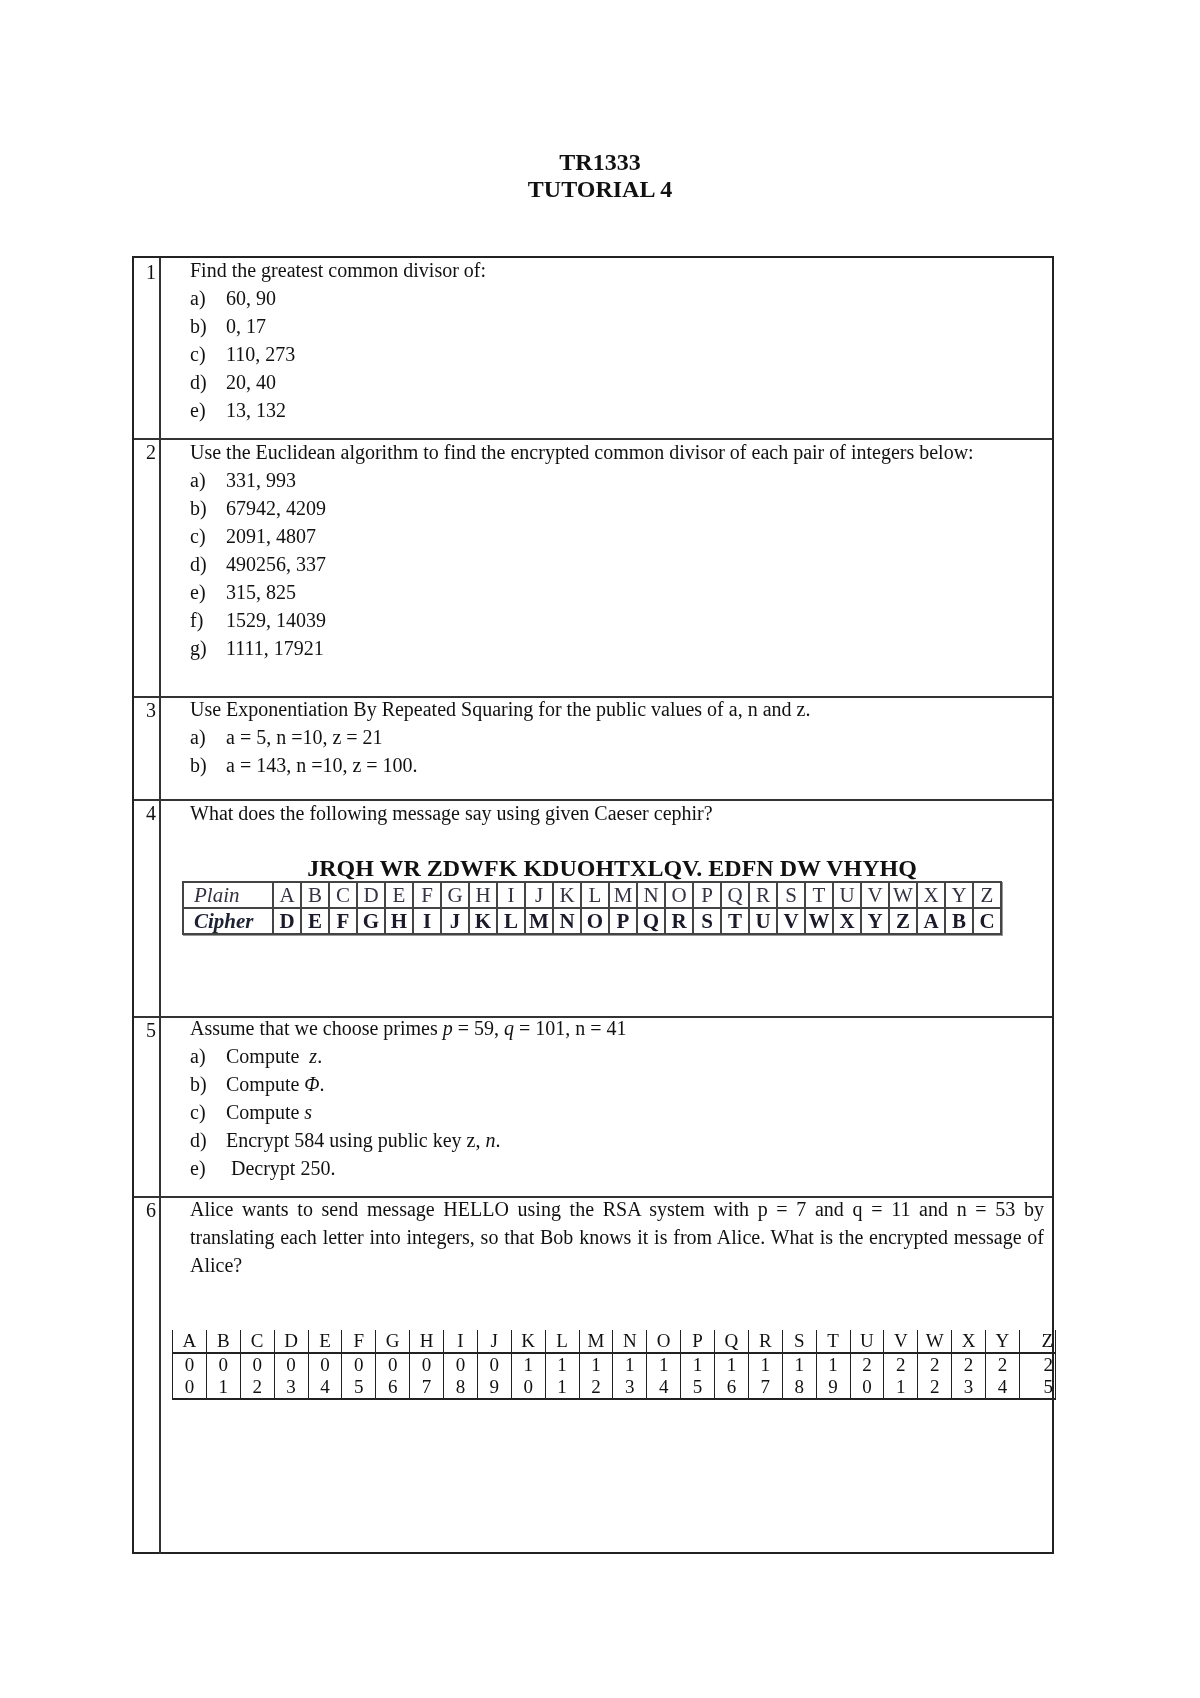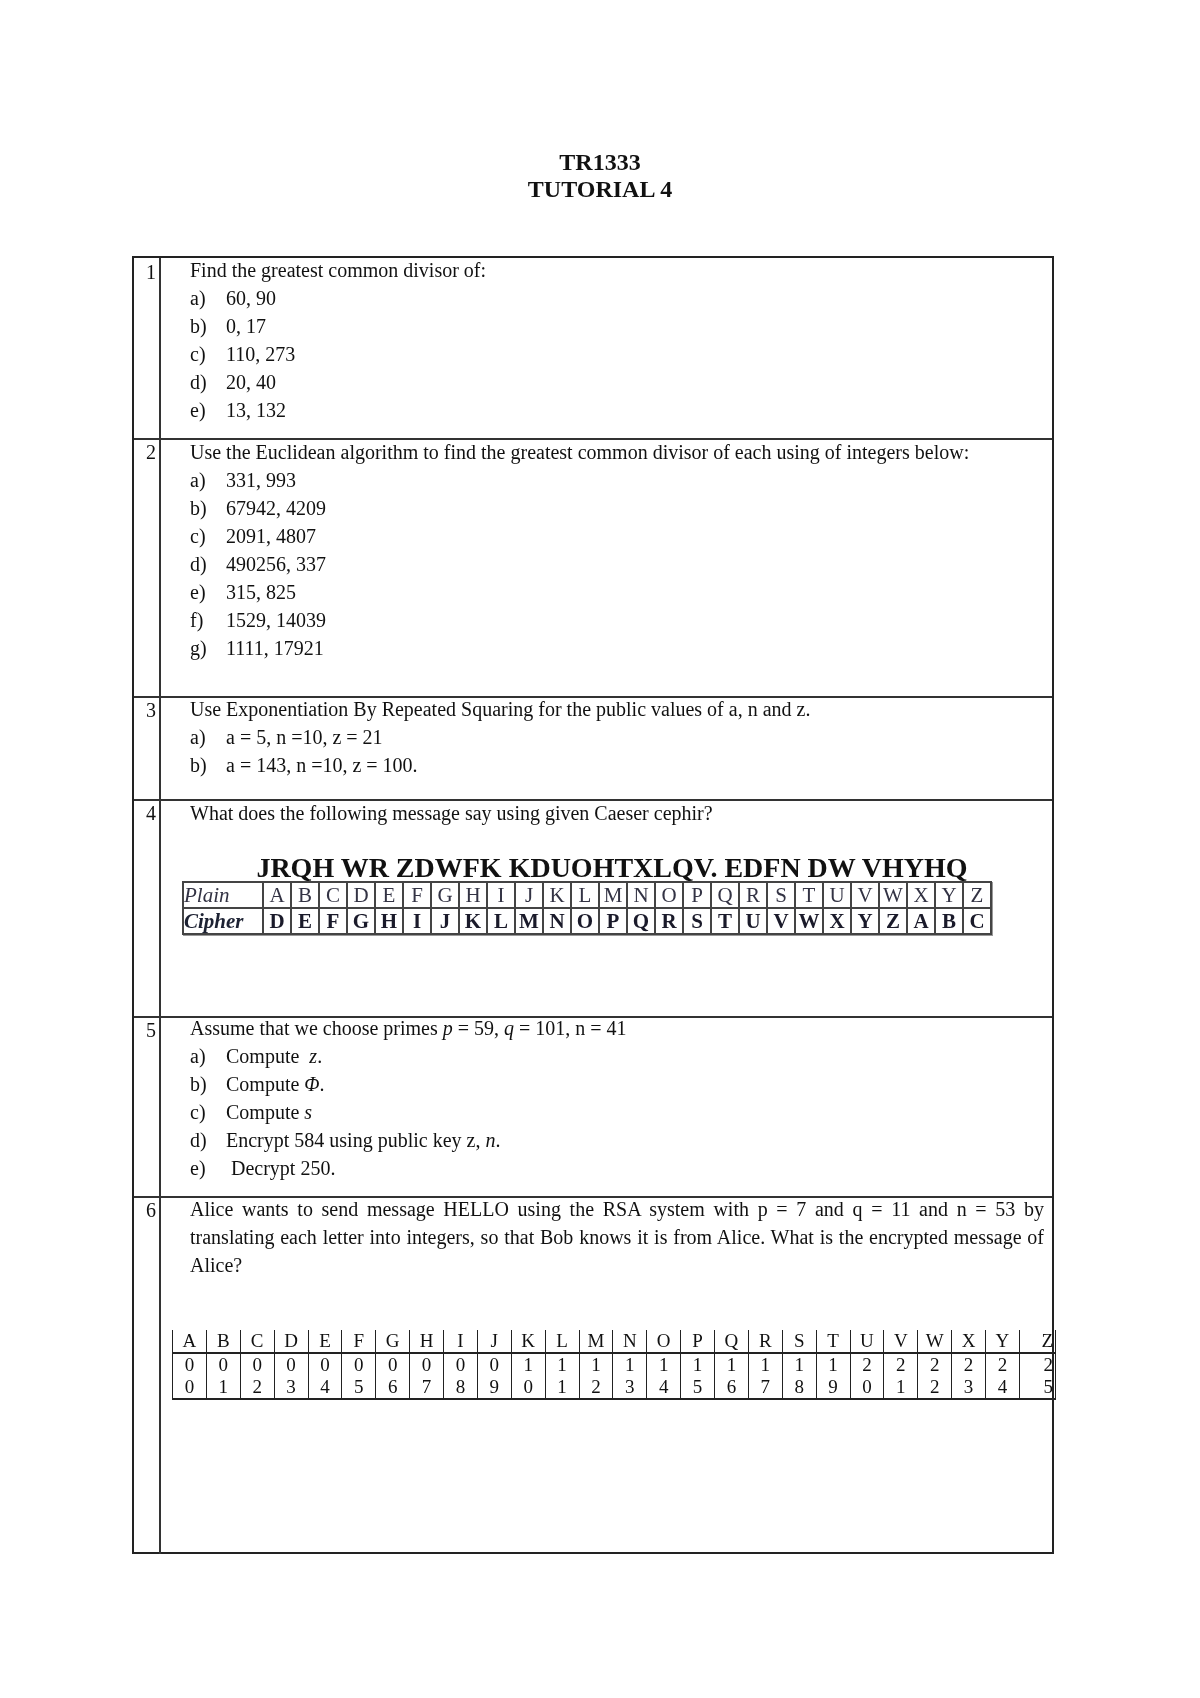--- a/index.html
+++ b/index.html
@@ -34,39 +34,39 @@
       font-size: 20px; line-height: 28px; padding-top: 0px;
     }
     .qbody {
       position: absolute; left: 40px; right: 8px; top: 0;
       font-size: 20px; line-height: 28px; margin-left: 16px;
     }
     .qtext { display: block; }
     .item { display: flex; }
     .item .lbl { width: 36px; flex: none; }
     .center-bold {
-      text-align: center; font-weight: bold; font-size: 28px;
+      text-align: center; font-weight: bold; font-size: 24px;
       margin-top: 27px; margin-left: -10px;
     }
 
     
     .caesar {
       position: absolute; left: 48px; top: 82px;
       border-collapse: collapse;
       font-family: "Liberation Serif", serif;
       box-shadow: 1px 1px 0 #999;
     }
     .caesar td {
       border: 2px solid #444;
       height: 24px; padding: 0; text-align: center;
       font-size: 21px; line-height: 24px; width: 26px;
       color: #1a1a2a;
     }
     .caesar td.rowlbl {
-      width: 78px; text-align: left; 
+      width: 78px; text-align: left; padding-left: 10px;
       font-style: italic; color: #1d2233;
     }
     .caesar tr.plain td { font-weight: normal; color: #333344; }
     .caesar tr.cipher td { font-weight: bold; }
     .caesar tr.cipher td.rowlbl { font-weight: bold; }
 
     
     .numtable {
       position: absolute; left: 38px; top: 134px;
       border-collapse: collapse;
@@ -116,21 +116,21 @@
             <span class="lbl">e)</span>
             <span>13, 132</span>
           </div>
         </div>
     </div>
   </div>
 
   <div class="qrow" style="top:180px; height:260px;">
     <div class="qnum">2</div>
     <div class="qbody" style="top:0px;">
-      <span class="qtext">Use the Euclidean algorithm to find the greatest common divisor of each using of integers below:</span>
+      <span class="qtext">Use the Euclidean algorithm to find the encrypted common divisor of each pair of integers below:</span>
       <div id="q2-items">
           <div class="item">
             <span class="lbl">a)</span>
             <span>331, 993</span>
           </div>
           <div class="item">
             <span class="lbl">b)</span>
             <span>67942, 4209</span>
           </div>
           <div class="item">

